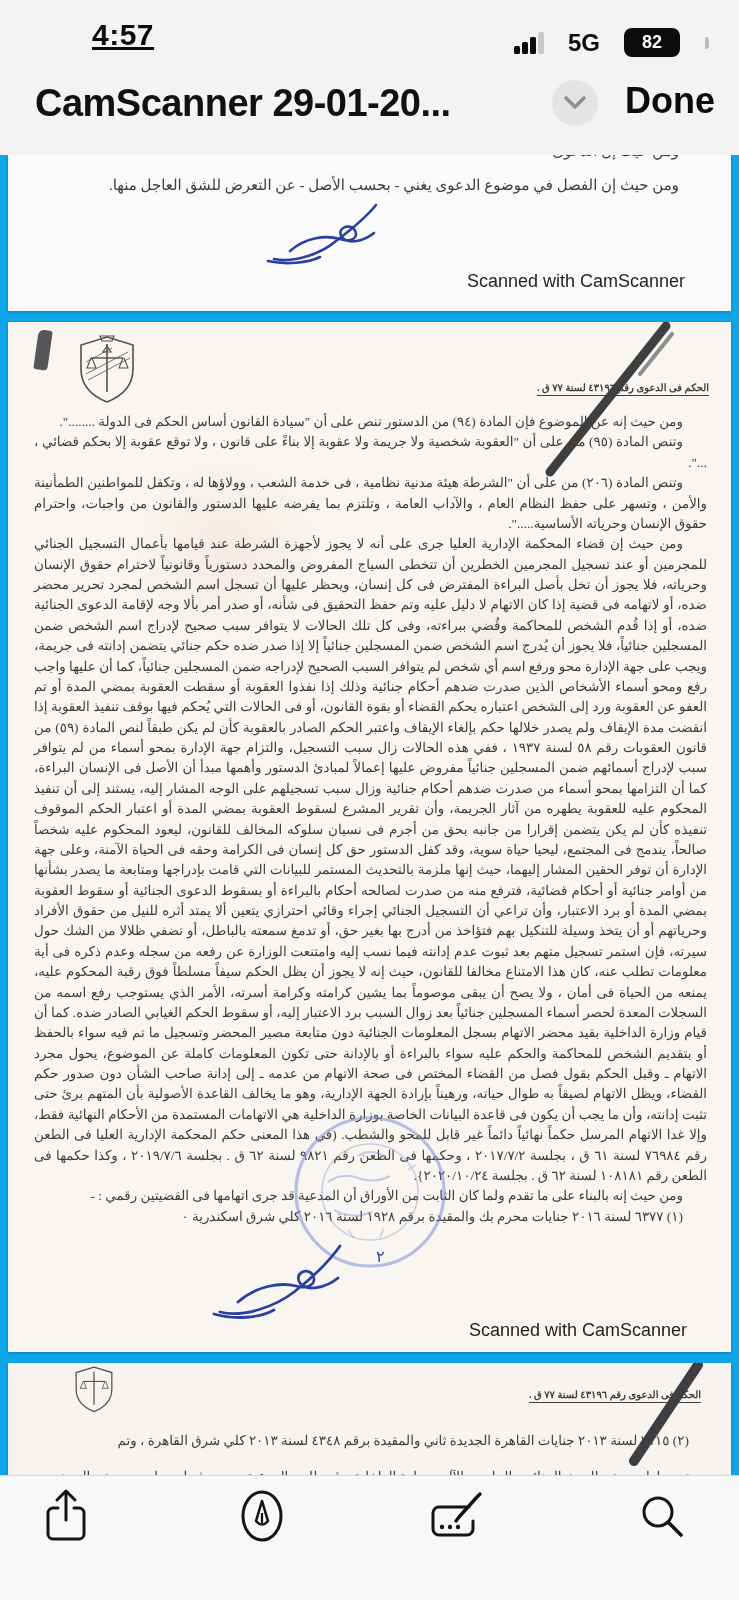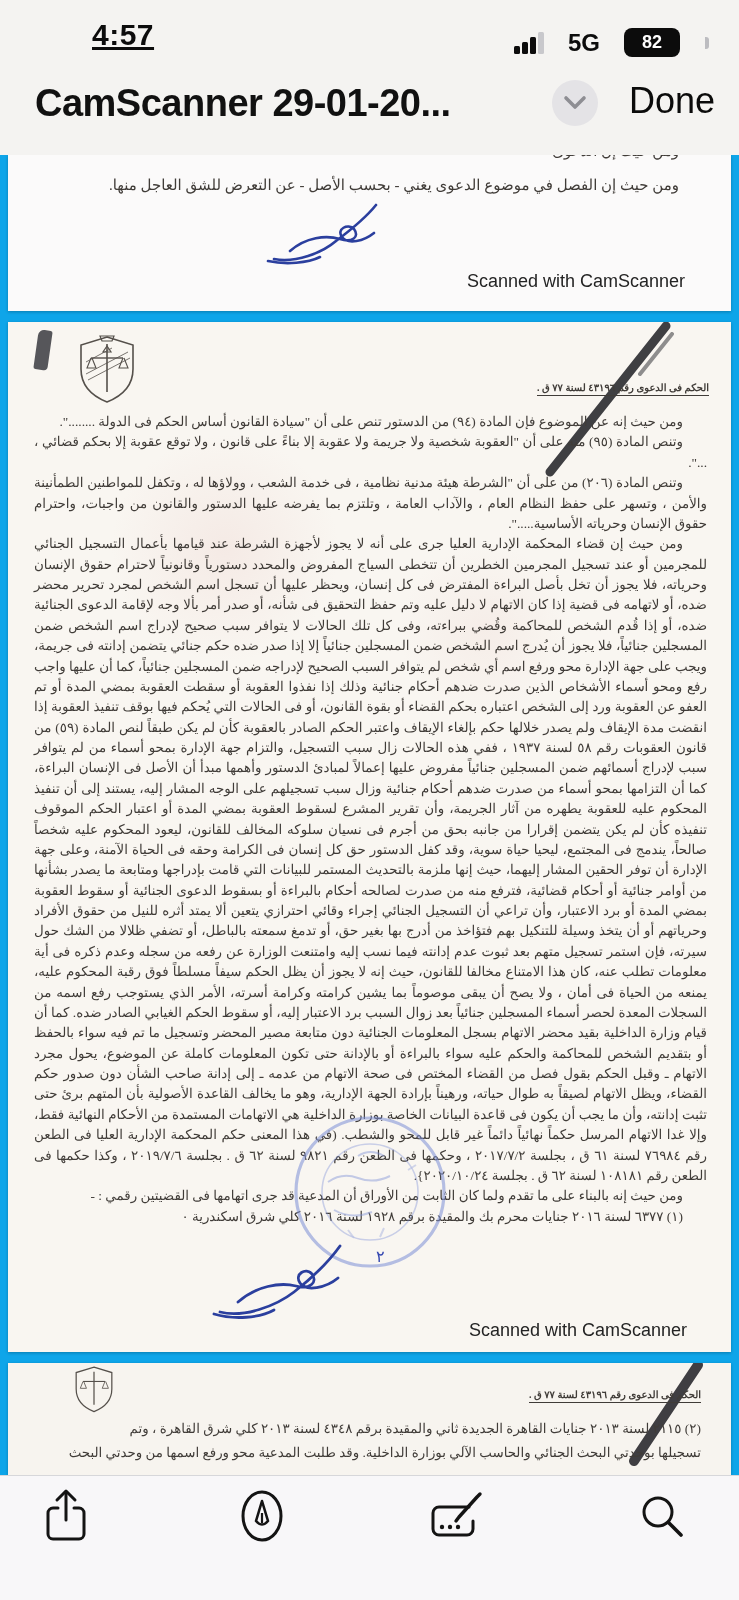--- a/index.html
+++ b/index.html
@@ -17,21 +17,21 @@
   .sig-bars i.b4{height:22px; background:#c8c8cc;}
   .net-label { font-size:24px; font-weight:600; color:#0c0c0c; }
   .battery { position:relative; width:56px; height:29px; background:#0c0c0c; border-radius:8px; display:flex; align-items:center; justify-content:center; }
   .battery span { color:#fff; font-size:18px; font-weight:700; }
   .battery-nub { width:4px; height:12px; background:#bcbcc0; border-radius:0 3px 3px 0; margin-left:1px; }
 
   
   .nav-bar { position:absolute; top:60px; left:0; right:0; height:95px; background:#f4f3f1; }
   .nav-title { position:absolute; left:35px; top:22px; font-size:38px; font-weight:600; color:#111; letter-spacing:-.5px; white-space:nowrap; }
   .chev-circle { position:absolute; left:552px; top:20px; width:46px; height:46px; border-radius:50%; background:#e4e3e6; display:flex; align-items:center; justify-content:center; }
-  .done-btn { position:absolute; right:24px; top:20px; font-size:36px; font-weight:400; color:#0b0b0b; background:none; border:none; font-family:inherit; }
+  .done-btn { position:absolute; right:24px; top:20px; font-size:36px; font-weight:700; color:#0b0b0b; background:none; border:none; font-family:inherit; }
 
   
   .viewer { position:absolute; top:155px; left:0; width:739px; height:1320px; background:#0ea5e9; overflow:hidden; }
   .page { position:absolute; left:8px; width:723px; background:#fbfafa; box-shadow:0 1px 3px rgba(0,0,0,.25); overflow:hidden; }
   .page-1 { top:0; height:156px; }
   .page-2 { top:167px; height:1030px;
             background:#f9f6f1;
             background-image:radial-gradient(circle at 30% 22%, rgba(225,180,175,.18), transparent 12%),
                              radial-gradient(circle at 66% 30%, rgba(225,185,180,.15), transparent 10%);
           }
@@ -49,21 +49,21 @@
   .p2-title { right:22px; top:60px; }
   .p2-body { position:absolute; top:90px; right:24px; left:26px; font-size:13.4px; line-height:1.52; text-align:justify; }
   .p2-body p { margin:0; text-indent:24px; }
   .p2-stamp { position:absolute; left:280px; top:788px; opacity:.55; }
   .p2-pagenum { position:absolute; left:368px; top:925px; color:#3346b0; font-size:16px; font-family:"Liberation Serif",serif; }
   .p2-sign { position:absolute; left:198px; top:912px; }
   .p2-watermark { right:44px; top:998px; }
 
   .p3-title { right:30px; top:26px; }
   .p3-body { position:absolute; top:52px; right:26px; left:20px; font-size:13.4px; line-height:1.5; text-align:justify; }
-  .p3-body p { margin:4px; }
+  .p3-body p { margin:16px; }
 
   .emblem { position:absolute; }
   .p2-emblem { left:70px; top:12px; }
   .p3-emblem { left:66px; top:2px; }
   .clip-mark { position:absolute; left:28px; top:8px; width:14px; height:40px; background:#3a3a40; border-radius:6px 2px 4px 2px; transform:rotate(8deg); opacity:.85; }
   .pen-mark { position:absolute; }
   .p2-pen { left:512px; top:-2px; }
   .p3-pen { left:588px; top:-4px; }
 
   

